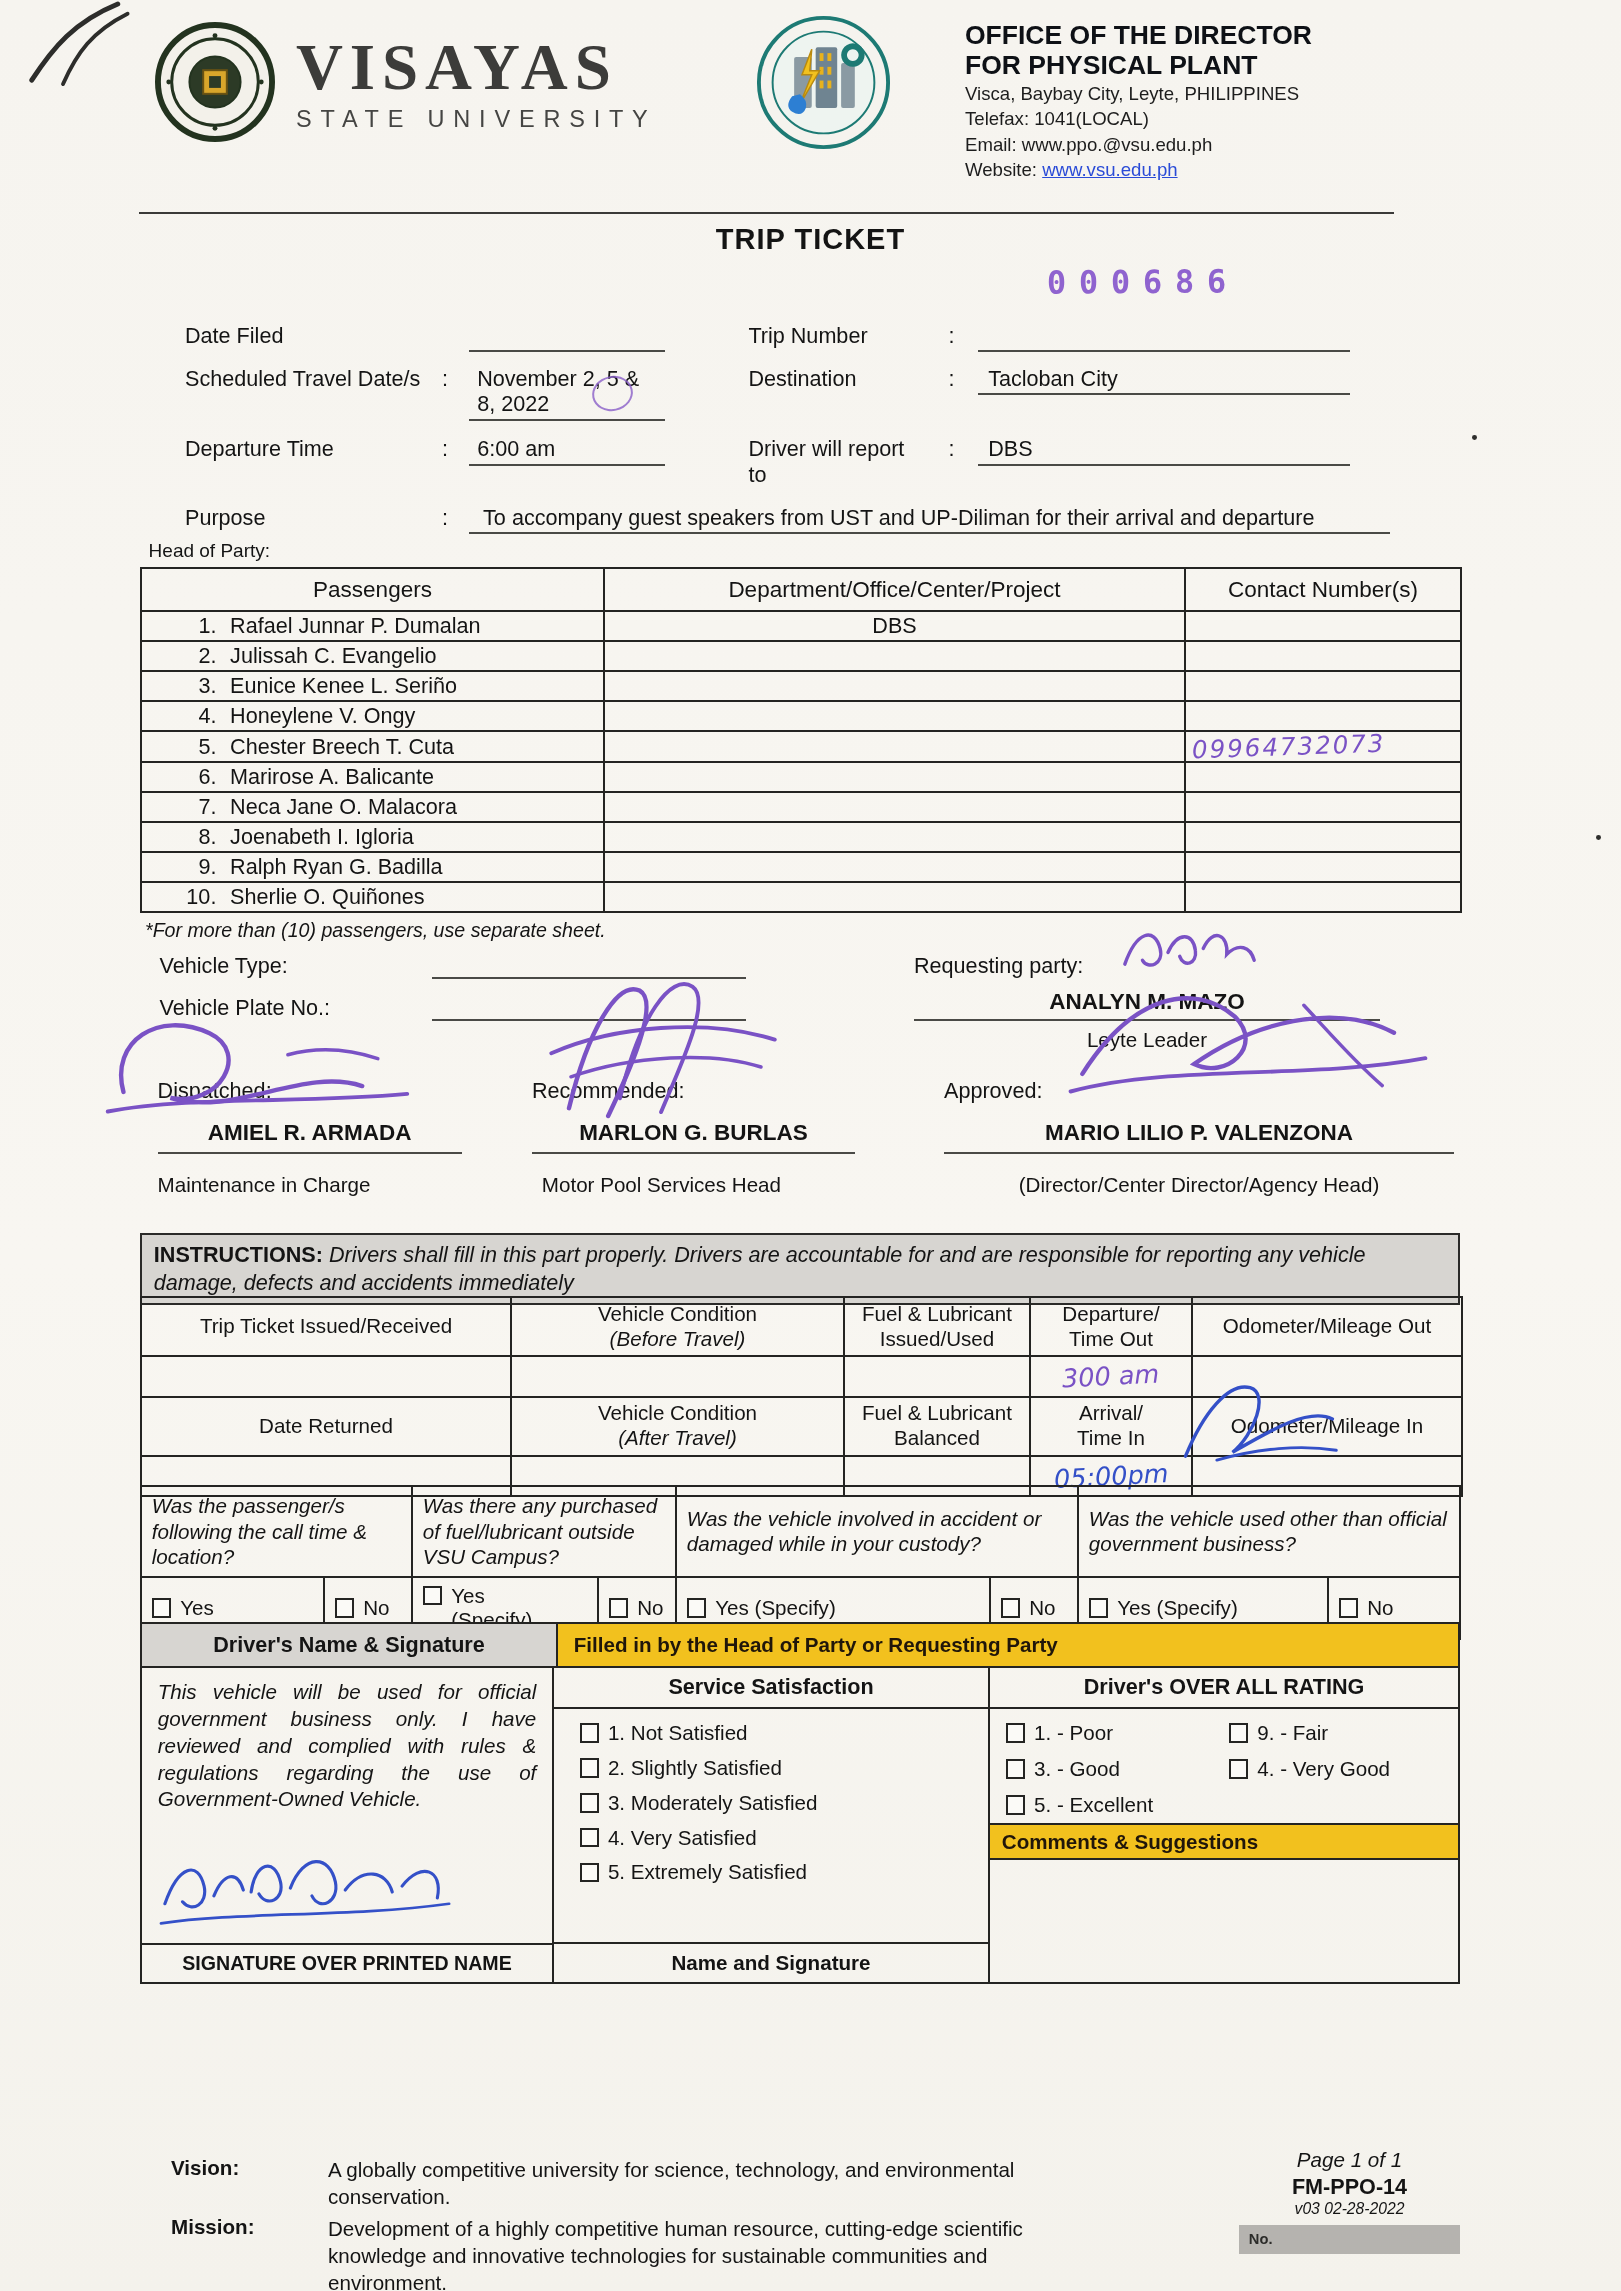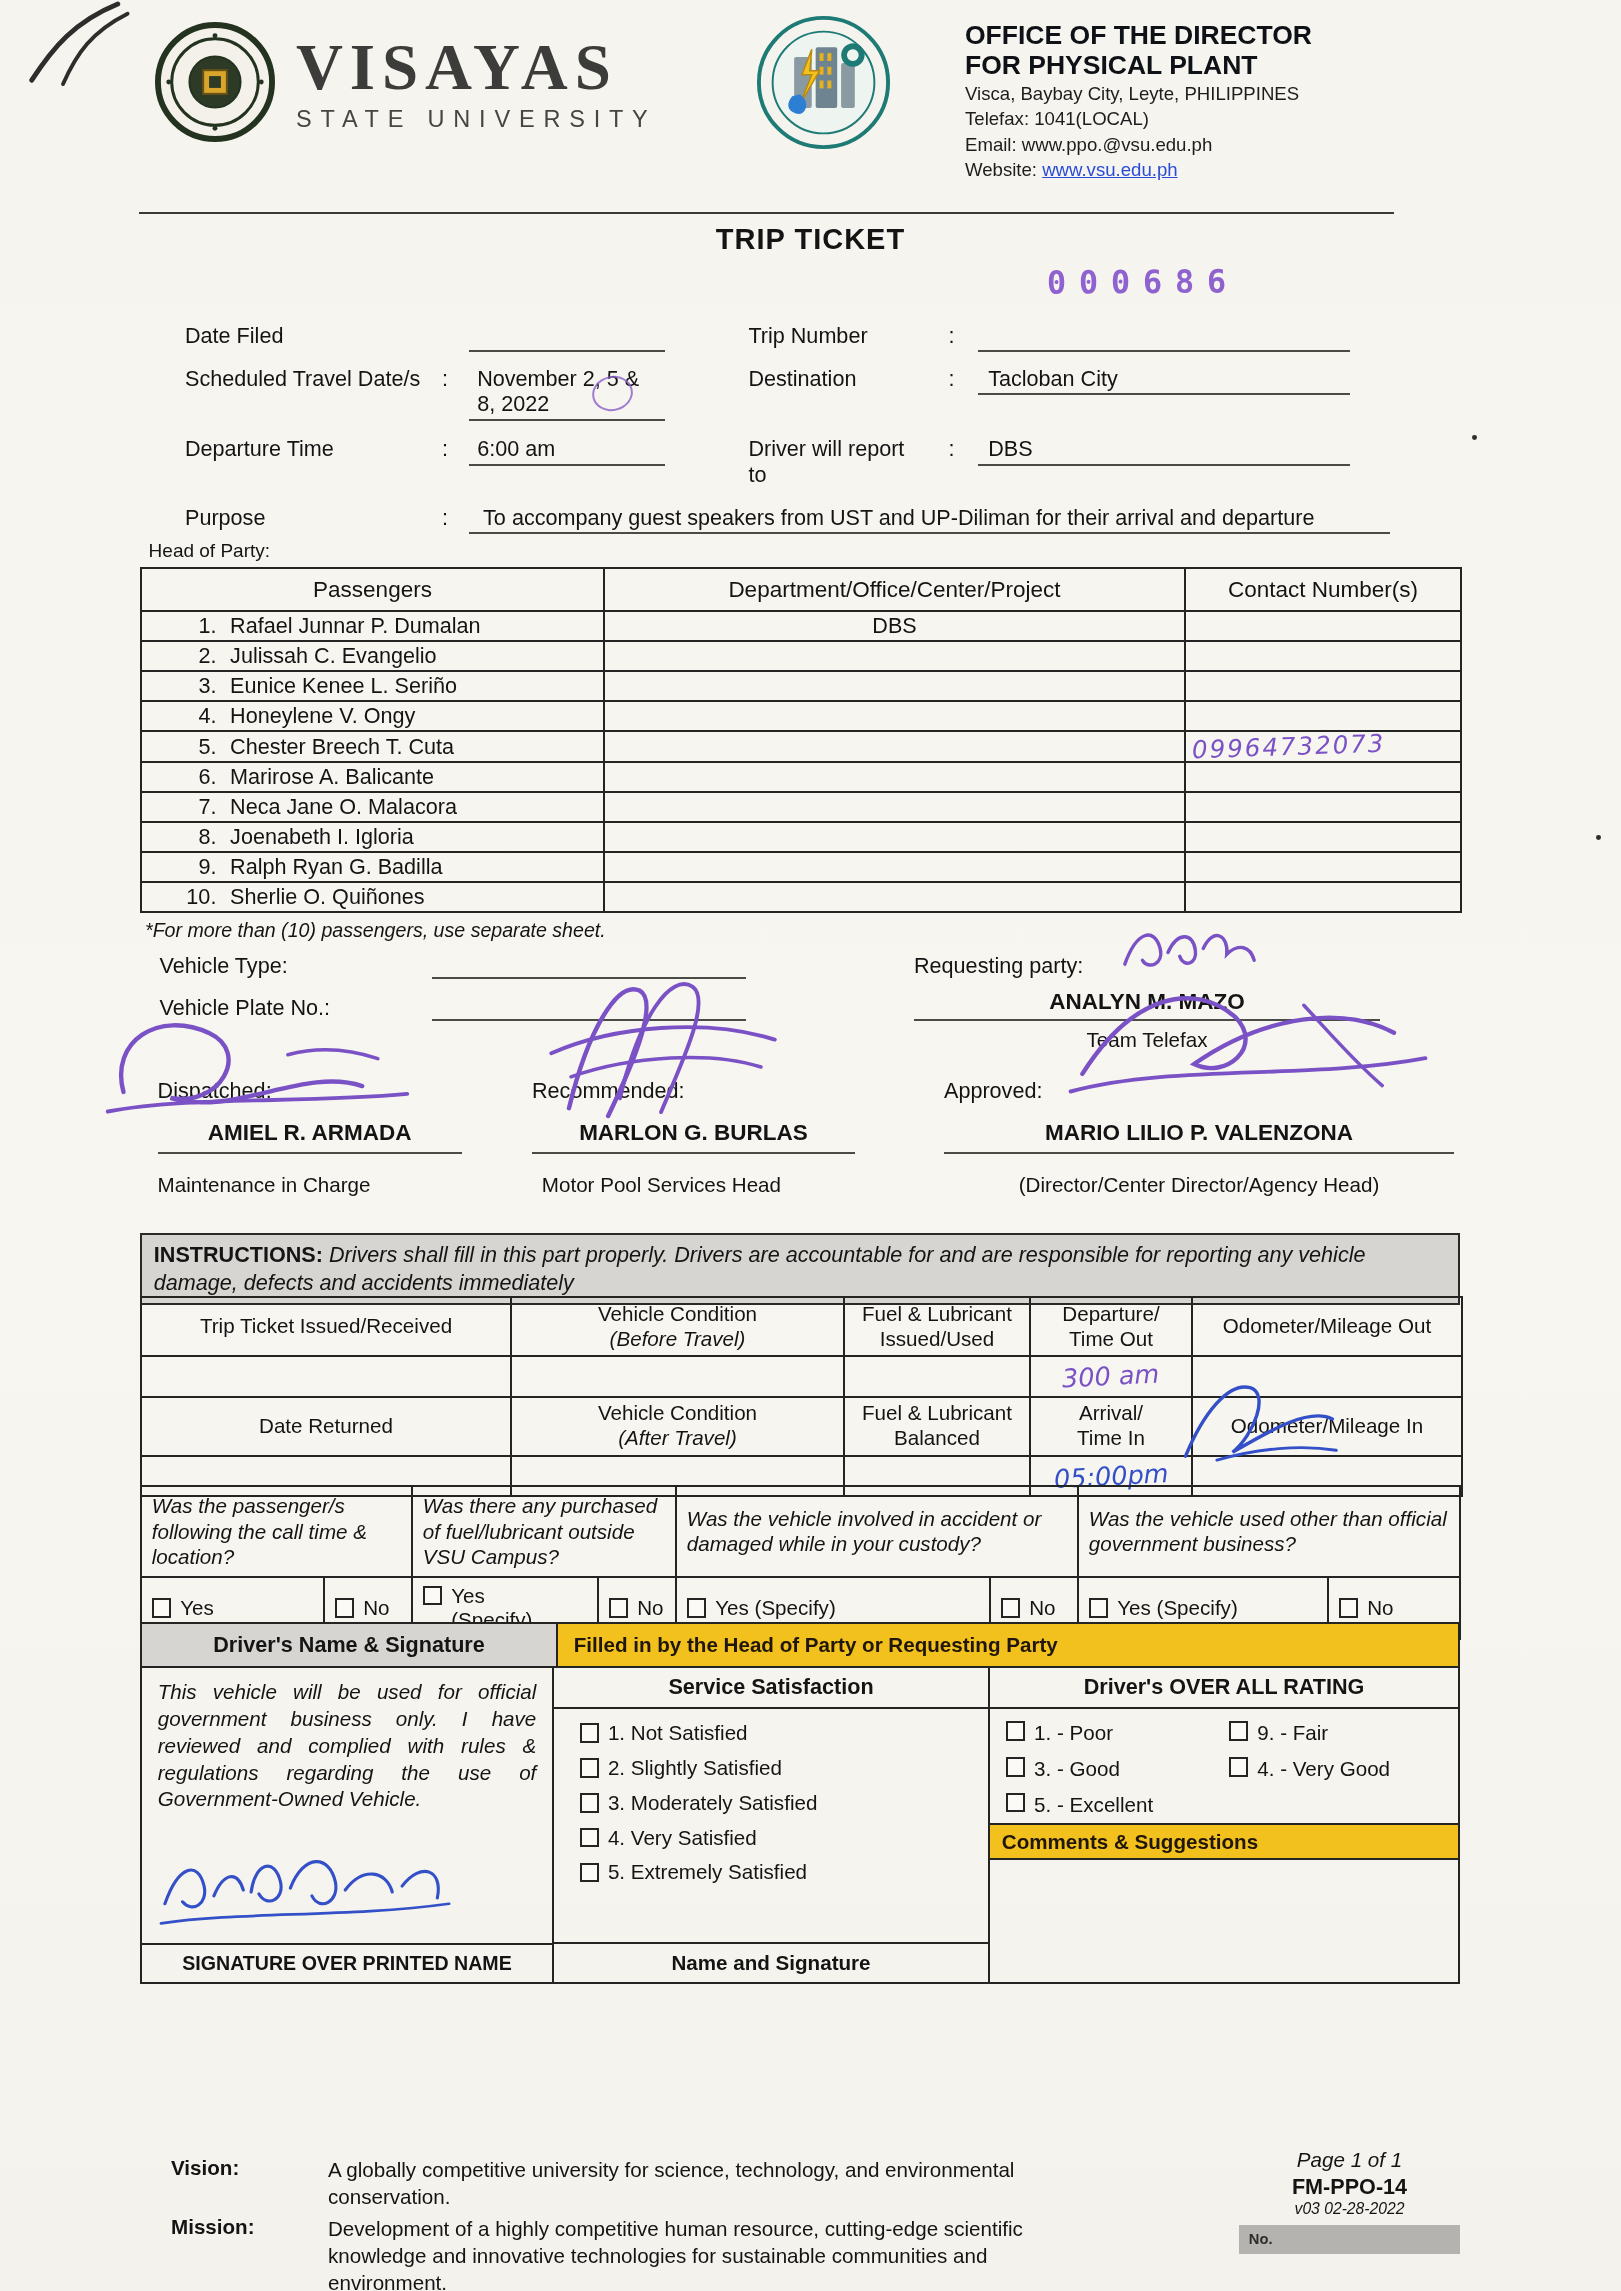--- a/index.html
+++ b/index.html
@@ -105,21 +105,21 @@
   .statement{ padding:11.8px 15.7px 0 15.7px; font-size:20.6px; font-style:italic; text-align:justify; line-height:1.3; }
   .sig-space{ flex:1; position:relative; }
   .sig-caption{ border-top:2px solid #242422; text-align:center; font-weight:bold; font-size:19.6px; padding:6.9px 2px; }
   .dgb-mid{ width:436px; border-right:2px solid #242422; display:flex; flex-direction:column; }
   .mid-header,.right-header{ border-bottom:2px solid #242422; text-align:center; font-weight:bold; font-size:21.6px; padding:6.9px 2px; }
   .options{ padding:11.8px 0 0 25.5px; }
   .option{ display:flex; align-items:center; margin-bottom:10.8px; font-size:20.6px; }
   .mid-footer{ margin-top:auto; border-top:2px solid #242422; text-align:center; font-weight:bold; font-size:20.6px; padding:6.9px 2px; }
   .dgb-right{ flex:1; display:flex; flex-direction:column; }
   .rating-grid{ display:grid; grid-template-columns:1fr 1fr; padding:11.8px 5.9px 5.9px 15.7px; row-gap:11.8px; font-size:20.6px; }
-  .rating-item{ display:flex; align-items:flex-start; }
+  .rating-item{ display:flex; align-items:center; }
   .comments-bar{ background:#f2c11e; border-top:2px solid #242422; border-bottom:2px solid #242422;
                  font-weight:bold; font-size:20.6px; padding:4.9px 11.8px; color:#20160a; }
   .comments-space{ flex:1; }
 
   
   .doc-footer{ position:absolute; left:140px; top:2156px; width:1320px; display:flex; font-size:20.6px; }
   .vm{ width:980px; }
   .vm-row{ display:flex; margin-bottom:3.9px; }
   .vm-label{ width:157px; margin-left:31px; font-weight:bold; }
   .vm-text{ width:784px; line-height:1.33; }
@@ -302,21 +302,21 @@
       <div class="vlabel">Vehicle Type:</div>
       <div class="vline"></div>
     </div>
     <div class="vrow">
       <div class="vlabel">Vehicle Plate No.:</div>
       <div class="vline"></div>
     </div>
     <div class="req-block">
       <div>Requesting party:</div>
       <div class="req-name">ANALYN M. MAZO</div>
-      <div class="req-title">Team Telefax</div>
+      <div class="req-title">Leyte Leader</div>
     </div>
   </section>
 
   <section class="sig-block">
     <div class="sig-col sc1">
       <div>Dispatched:</div>
       <div class="sig-name">AMIEL R. ARMADA</div>
       <div class="sig-title">Maintenance in Charge</div>
     </div>
     <div class="sig-col sc2">

